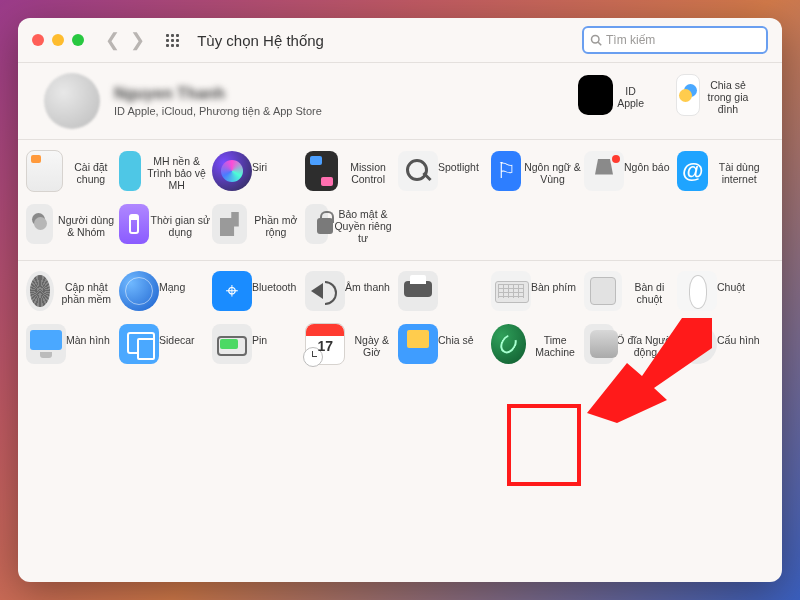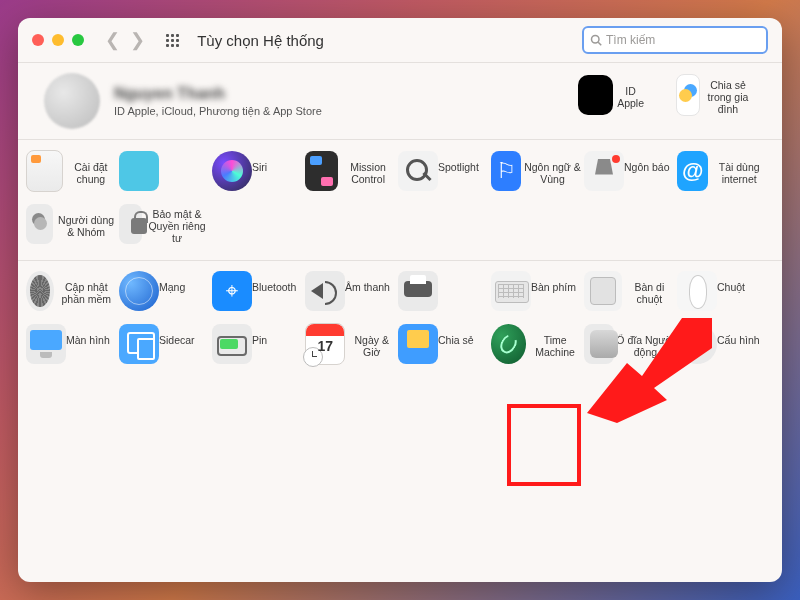--- a/index.html
+++ b/index.html
@@ -164,20 +164,21 @@
     </div>
   </div>
 
   <div class="section grid" id="grid1">
       <div class="item">
         <div class="ico i-general"></div>
         <div class="lbl">Cài đặt chung</div>
       </div>
       <div class="item">
         <div class="ico i-desktop"></div>
+        <div class="lbl">MH nền &amp; Trình bảo vệ MH</div>
       </div>
       <div class="item">
         <div class="ico i-siri"></div>
         <div class="lbl">Siri</div>
       </div>
       <div class="item">
         <div class="ico i-mission"></div>
         <div class="lbl">Mission Control</div>
       </div>
       <div class="item">
@@ -192,20 +193,28 @@
         <div class="ico i-notif"></div>
         <div class="lbl">Ngôn báo</div>
       </div>
       <div class="item">
         <div class="ico i-internet">@</div>
         <div class="lbl">Tài dùng internet</div>
       </div>
       <div class="item">
         <div class="ico i-users"></div>
         <div class="lbl">Người dùng &amp; Nhóm</div>
+      </div>
+      <div class="item">
+        <div class="ico i-screentime"></div>
+        <div class="lbl">Thời gian sử dụng</div>
+      </div>
+      <div class="item">
+        <div class="ico i-ext"></div>
+        <div class="lbl">Phần mở rộng</div>
       </div>
       <div class="item">
         <div class="ico i-privacy"></div>
         <div class="lbl">Bảo mật &amp; Quyền riêng tư</div>
       </div>
     </div>
   <div class="section grid" id="grid2">
       <div class="item">
         <div class="ico i-update"></div>
         <div class="lbl">Cập nhật phần mềm</div>

